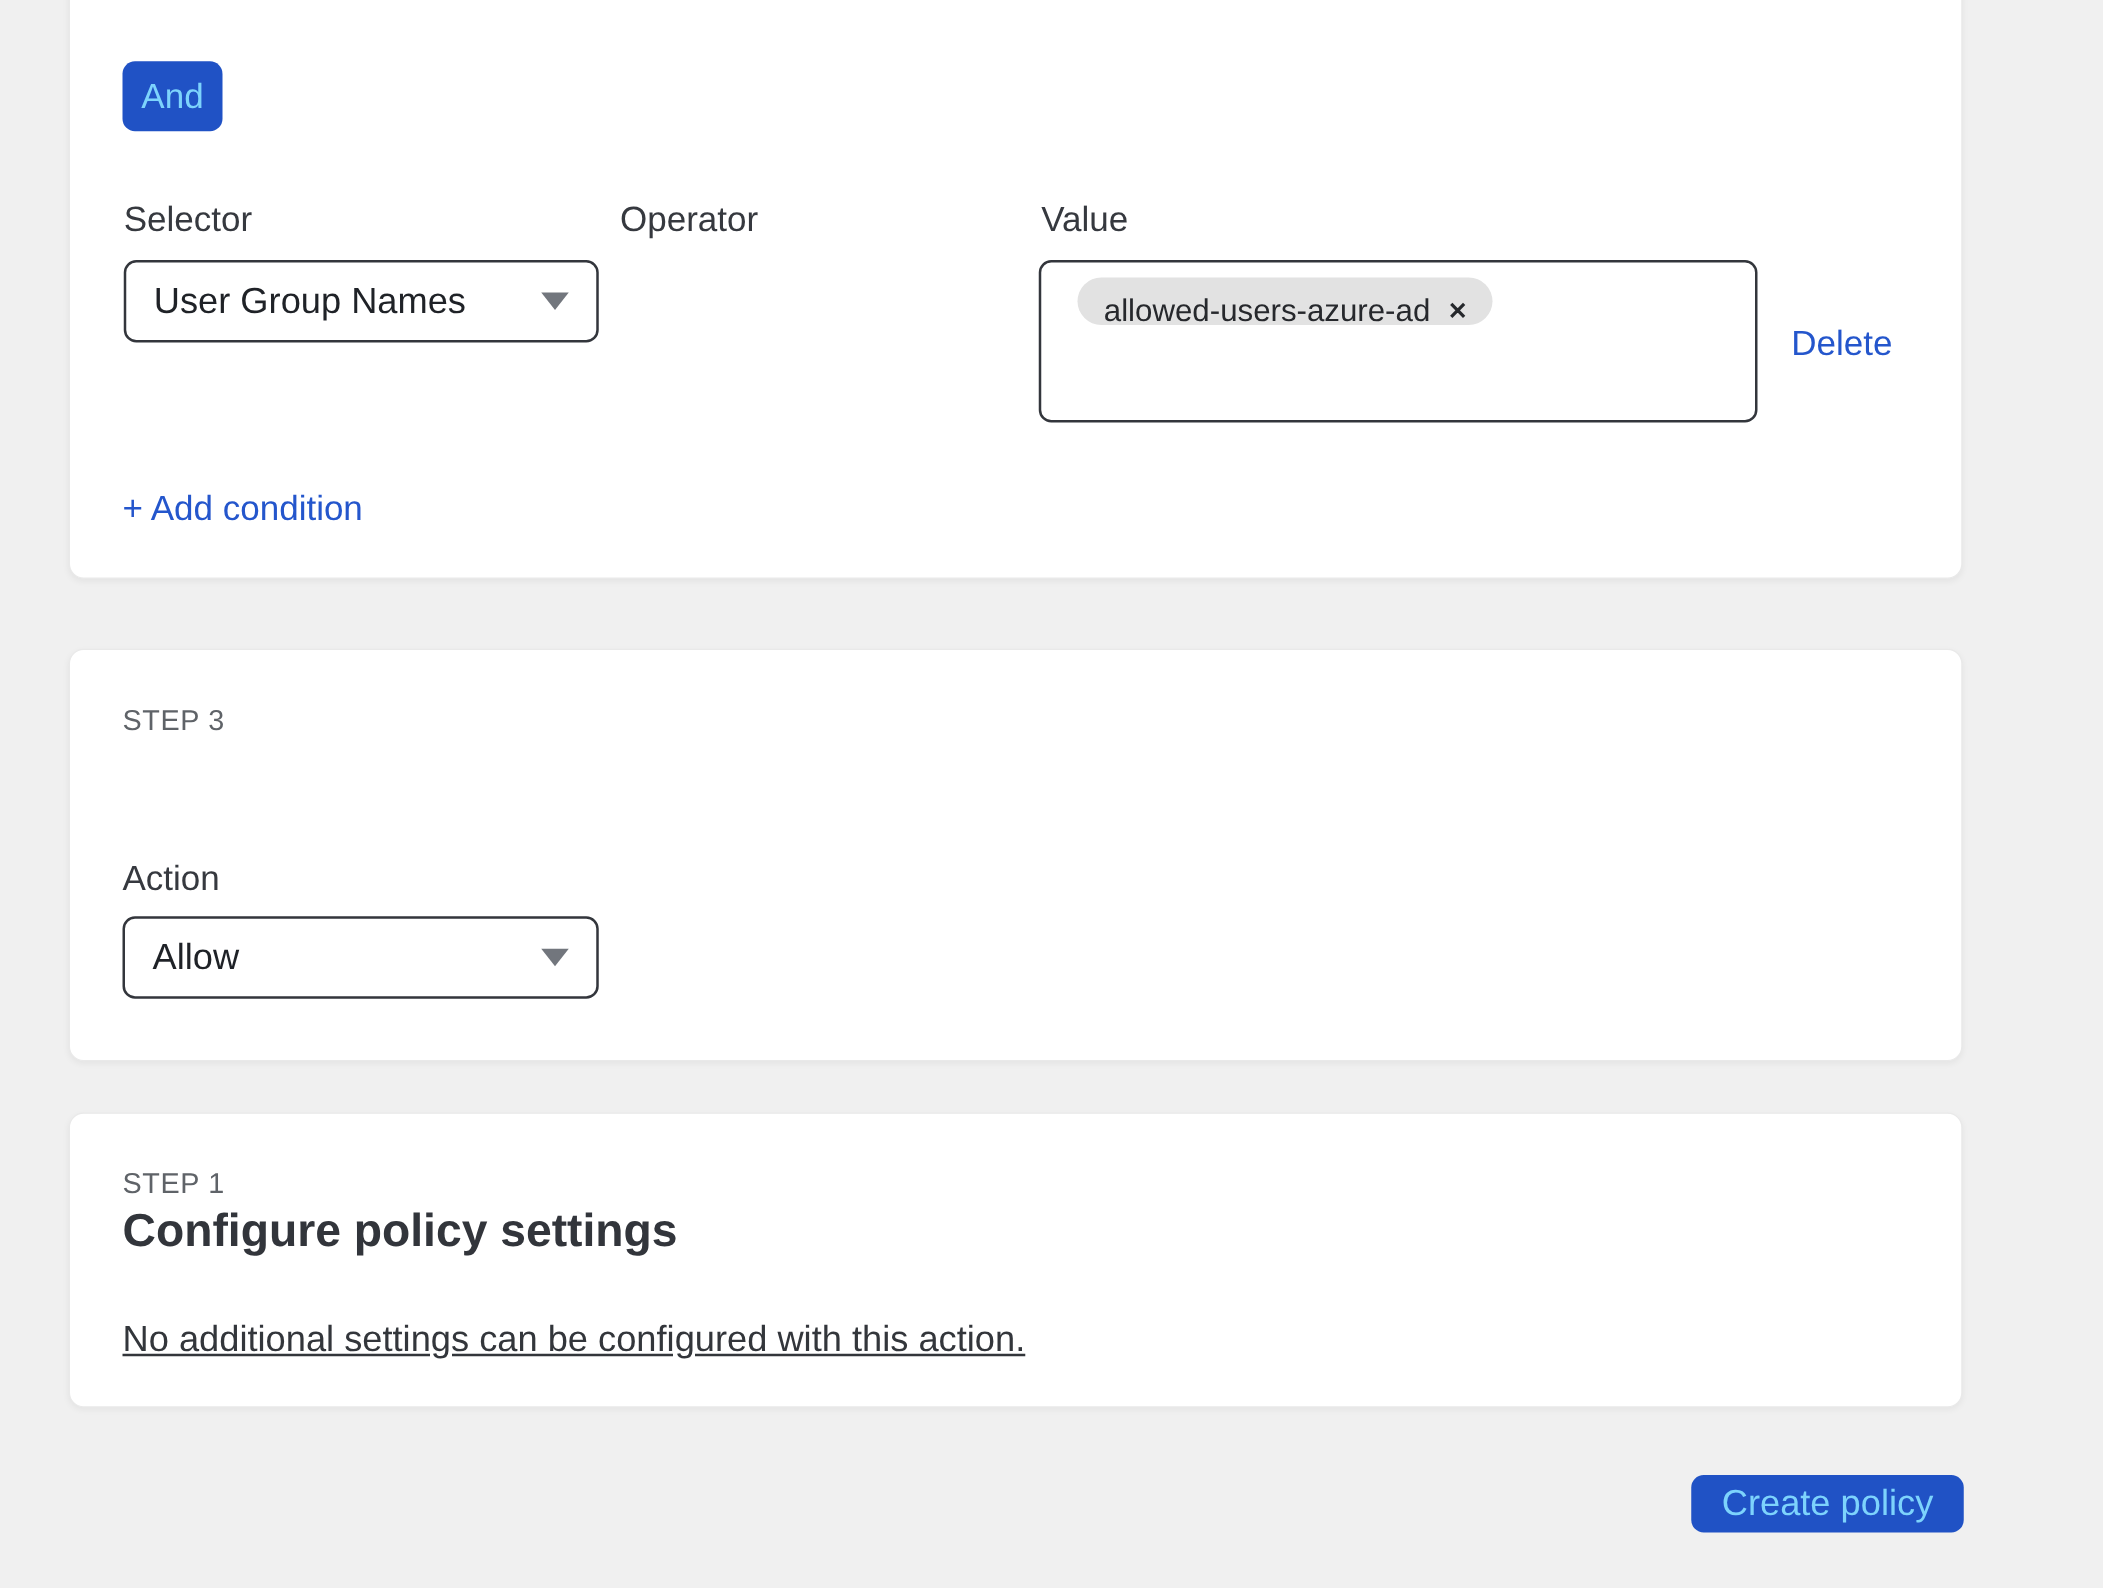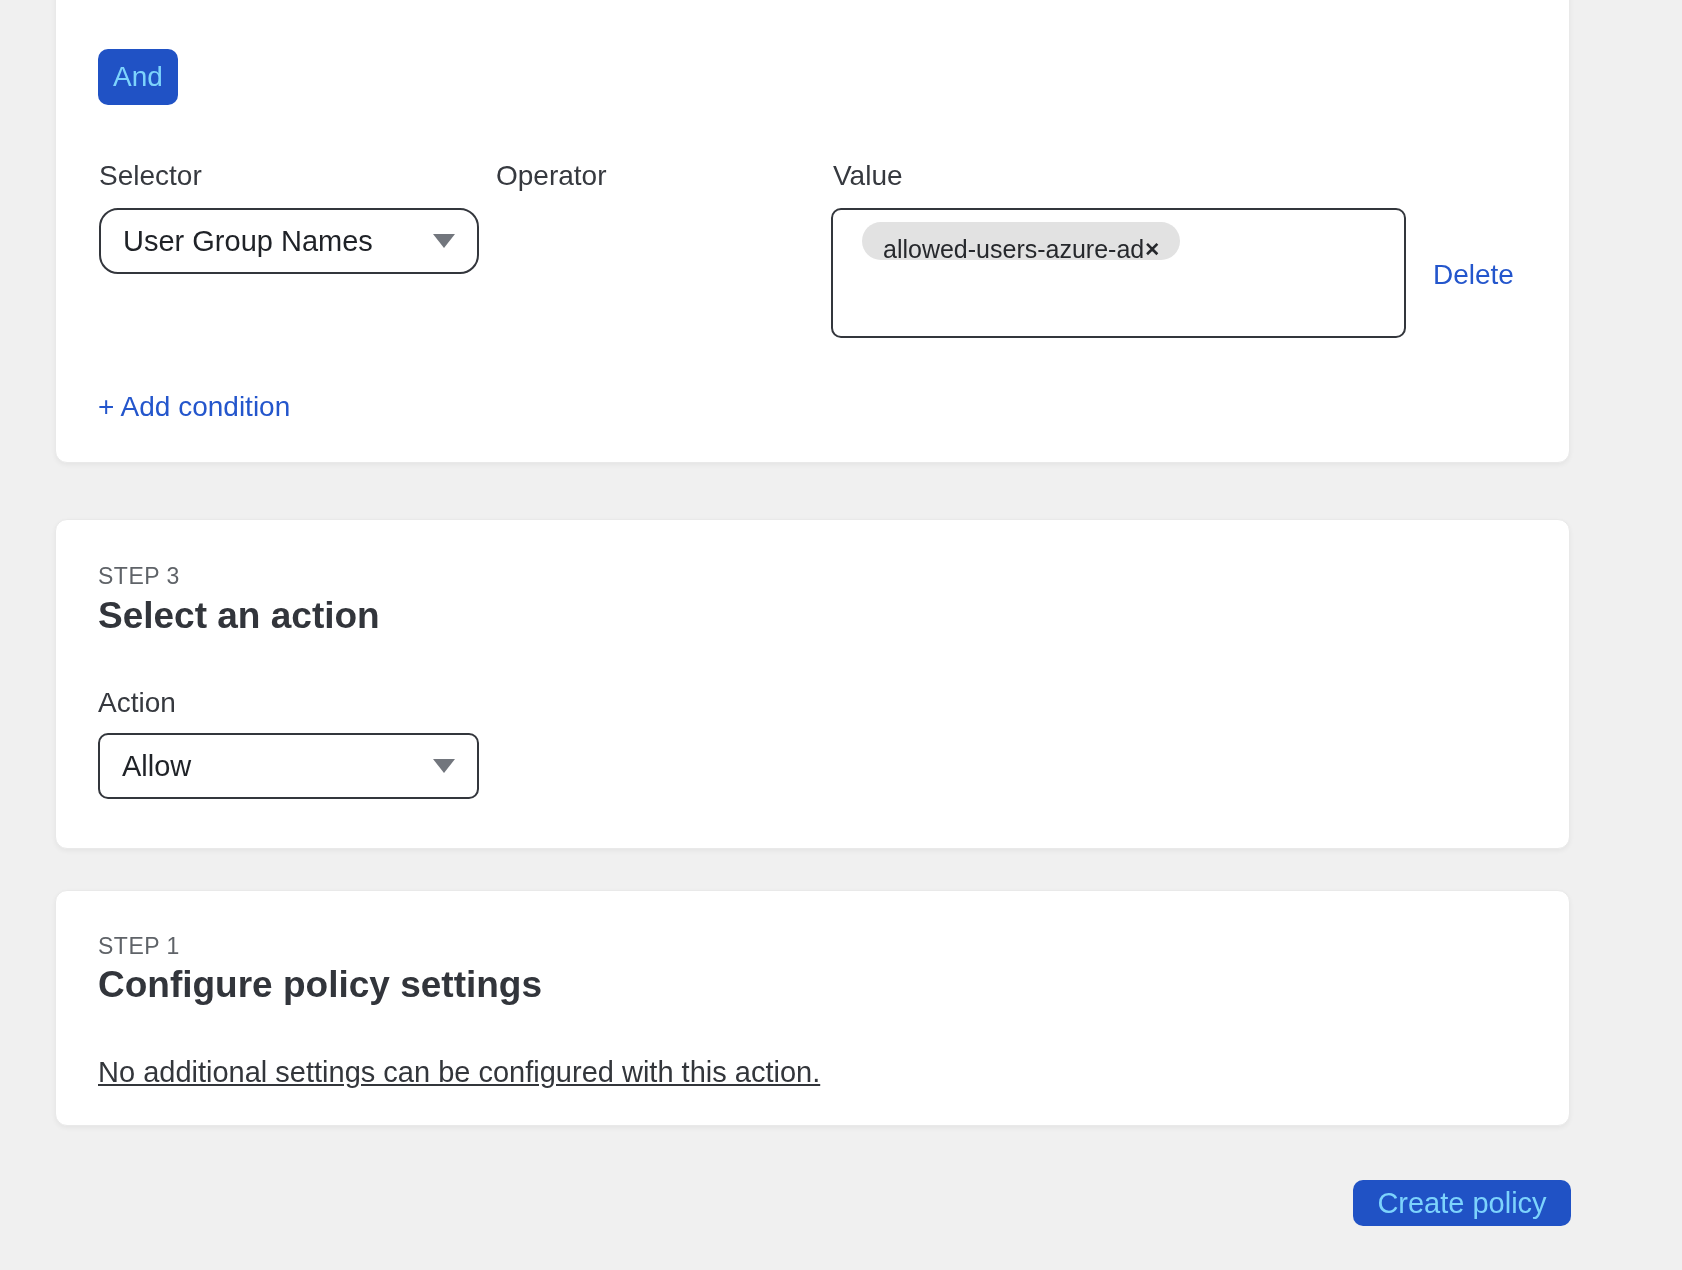--- a/index.html
+++ b/index.html
@@ -62,21 +62,21 @@
     border: 2px solid #33363c;
     border-radius: 10px;
     background: #ffffff;
     display: flex;
     align-items: center;
     padding: 0 22px;
     font-size: 29px;
     color: #1f2227;
     cursor: pointer;
   }
-  .sel-selector { left: 43px;  top: 247px; width: 380px; border-radius: 19px; }
+  .sel-selector { left: 43px;  top: 247px; width: 380px; }
   .sel-operator { left: 438px; top: 247px; width: 340px; }
   .sel-action   { left: 42px;  top: 213px; width: 381px; }
 
   .caret {
     margin-left: auto;
     width: 0; height: 0;
     border-left: 11px solid transparent;
     border-right: 11px solid transparent;
     border-top: 14px solid #72767d;
   }
@@ -87,20 +87,21 @@
     width: 575px; height: 130px;
     border: 2px solid #33363c;
     border-radius: 10px;
     background: #ffffff;
     padding: 12px 0 0 29px;
     cursor: text;
   }
   .tag {
     display: inline-flex;
     align-items: center;
+    gap: 14px;
     background: #e2e2e2;
     border-radius: 20px;
     height: 38px;
     padding: 16px 20px 0 21px;
     font-size: 25px;
     color: #26282c;
     white-space: nowrap;
   }
   .tag-x {
     font-size: 19px;
@@ -181,21 +182,20 @@
     </div>
 
     <a class="link delete-link">Delete</a>
 
     <a class="link add-link">+ Add condition</a>
   </section>
 
   <section class="card" id="card-step3">
     <div class="step-label step3-step">STEP 3</div>
 
-    <h2 class="heading step3-head">Select an action</h2>
 
     <div class="field-label lbl-action">Action</div>
 
     <div class="select-box sel-action">
       <span>Allow</span>
       <span class="caret"></span>
     </div>
   </section>
 
   <section class="card" id="card-step4">

